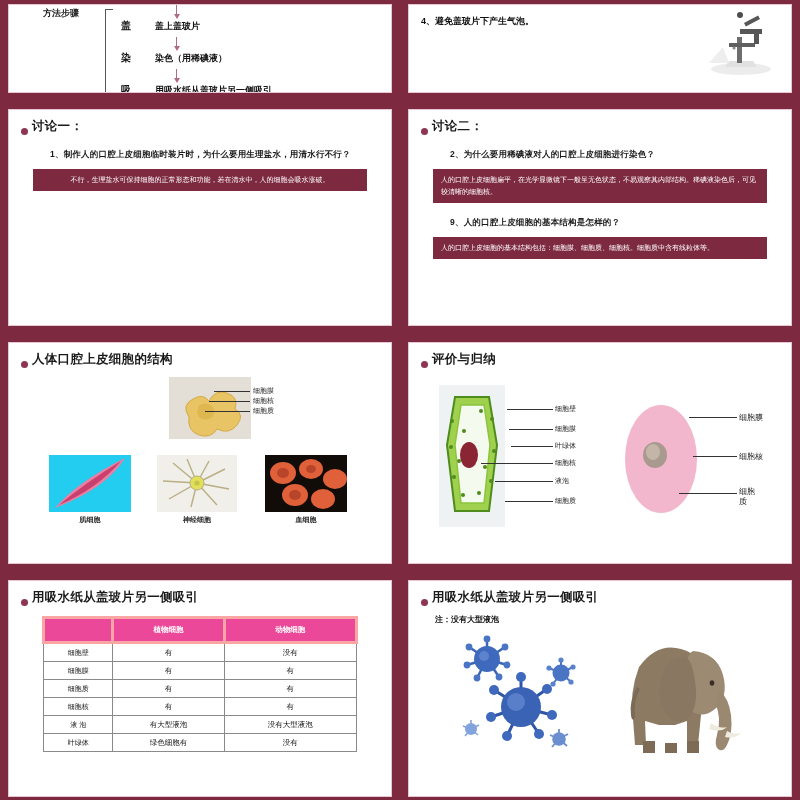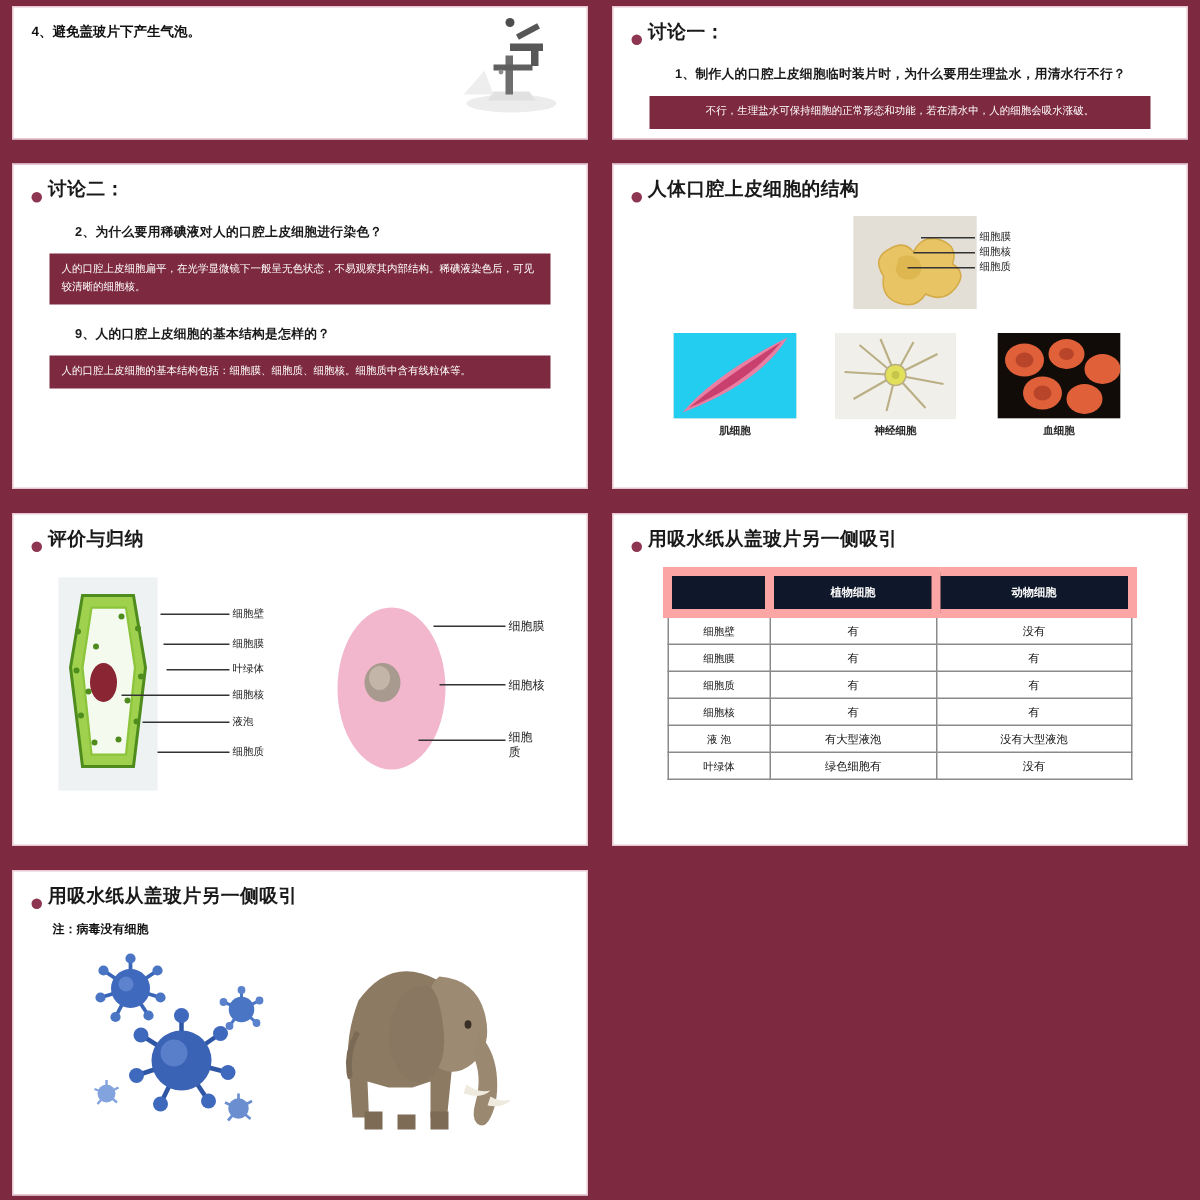--- a/index.html
+++ b/index.html
@@ -92,39 +92,65 @@
   .lbl { position: absolute; font-size: 7px; color: #222; white-space: nowrap; }
   .leader { position: absolute; height: 1px; background: #333; }
   .cap { position: absolute; font-size: 7px; font-weight: bold; color: #222; text-align: center; }
 
   
   table.cmp {
     margin: 10px auto 0; border-collapse: collapse;
     width: 88%; font-size: 7.5px;
   }
   table.cmp th {
-    background: #0f172a; color: #fff; font-weight: bold;
-    padding: 6px 2px; border: 6px solid #fca5a5;
+    background: #ec4899; color: #fff; font-weight: bold;
+    padding: 6px 2px; border: 3px solid #fca5a5;
   }
   table.cmp td {
     border: 1px solid #8a8a8a; padding: 3.5px 2px;
     text-align: center; color: #111;
   }
   table.cmp td.rowhdr { font-size: 7px; }
 
   
   .note-sm { font-size: 8px; color: #111; margin: 8px 0 0 14px; font-weight: bold; }
   .virus { position: absolute; }
   .eleph { position: absolute; }
 </style>
 </head>
 <body>
 
 <div id="deck">
 
+  <div class="slide">
+    <div class="slide-inner">
+      <div class="flow">
+        <div class="flow-label">方法步骤</div>
+        <div class="brace"></div>
+
+        <div class="arrow" style="top:-8px;"></div>
+        <div class="flow-row" style="top:6px;">
+          <span class="flow-key">盖</span>
+          <span class="flow-txt">盖上盖玻片</span>
+        </div>
+
+        <div class="arrow" style="top:24px;"></div>
+        <div class="flow-row" style="top:38px;">
+          <span class="flow-key">染</span>
+          <span class="flow-txt">染色（用稀碘液）</span>
+        </div>
+
+        <div class="arrow" style="top:56px;"></div>
+        <div class="flow-row" style="top:70px;">
+          <span class="flow-key">吸</span>
+          <span class="flow-txt">用吸水纸从盖玻片另一侧吸引</span>
+        </div>
+      </div>
+    </div>
+  </div>
 
   <div class="slide">
     <div class="slide-inner">
       <div style="padding-top:2px;">
         <div class="note-line">4、避免盖玻片下产生气泡。</div>
       </div>
       <svg class="scope" viewBox="0 0 74 70">
         <ellipse cx="34" cy="62" rx="30" ry="6" fill="#e9e9e9"></ellipse>
         <path d="M18 60 L50 60 L46 54 L22 54 Z" fill="#dcdcdc"></path>
         <rect x="30" y="30" width="5" height="26" fill="#555"></rect>
@@ -340,21 +366,21 @@
       </table>
     </div>
   </div>
 
   <div class="slide">
     <div class="slide-inner">
       <div class="slide-title">
         <span class="bullet-dot"></span>
         <span>用吸水纸从盖玻片另一侧吸引</span>
       </div>
-      <div class="note-sm">注：病毒没有细胞</div>
+      <div class="note-sm">注：没有大型液泡</div>
 
       <svg class="virus" style="left:40px;top:48px;width:140px;height:130px;" viewBox="0 0 140 130">
         <g fill="#3a66b8">
           <g transform="translate(38,30)">
             <g stroke="#3a66b8" stroke-width="2.5">
               <line x1="0" y1="0" x2="0" y2="-20"></line>
                 <line x1="0" y1="0" x2="18" y2="-12"></line>
               <line x1="0" y1="0" x2="20" y2="6"></line>
                 <line x1="0" y1="0" x2="12" y2="18"></line>
               <line x1="0" y1="0" x2="-10" y2="19"></line>

